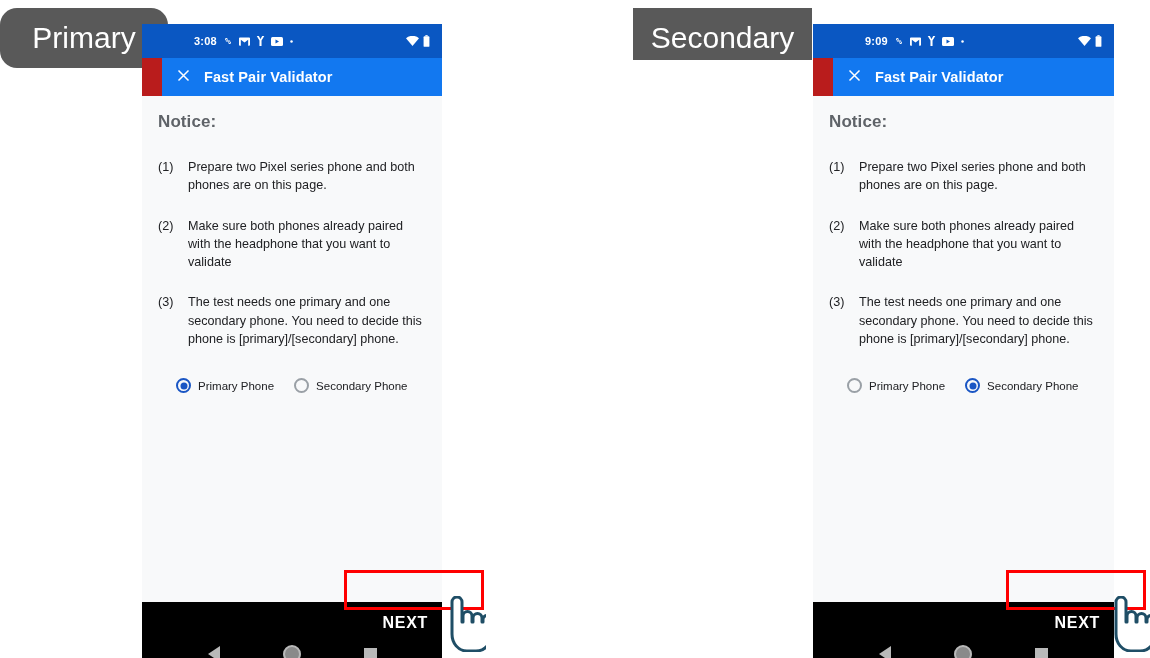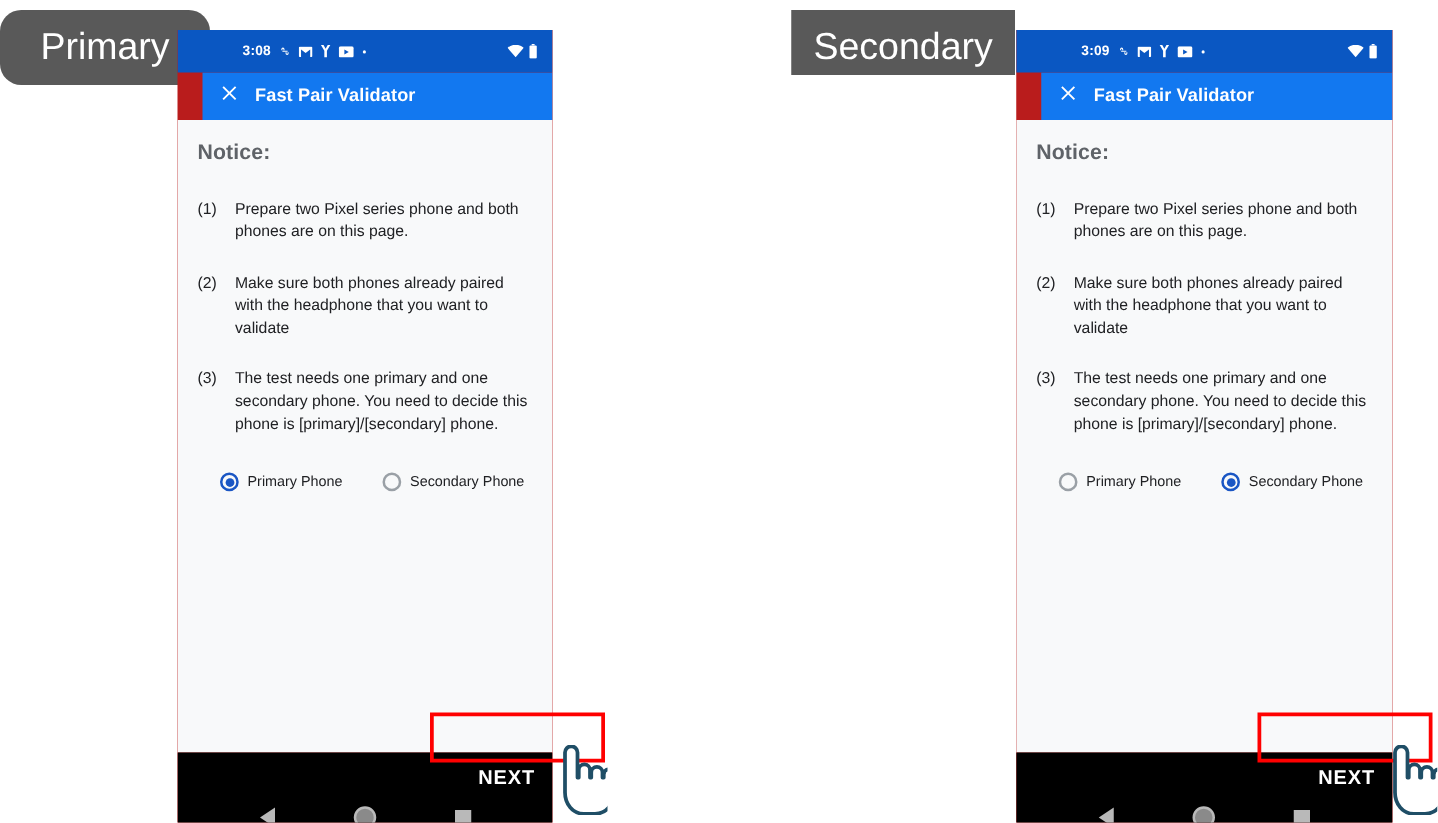--- a/index.html
+++ b/index.html
@@ -129,21 +129,21 @@
   .notice-text {
     flex: 1;
   }
 
   
   .radio-row {
     display: flex;
     align-items: flex-start;
     margin-top: 30px;
     padding-left: 18px;
-    gap: 32px;
+    gap: 20px;
   }
   .radio-opt {
     display: flex;
     align-items: center;
     gap: 7px;
     cursor: pointer;
   }
   .radio-mark {
     width: 15px;
     height: 15px;
@@ -340,21 +340,21 @@
       <span class="nav-home"></span>
       <span class="nav-recent"></span>
     </div>
   </div>
 </div>
 
 <div class="phone" id="phone-secondary">
 
   <div class="status-bar">
     <div class="status-left">
-      <span class="status-clock">3:09</span>
+      <span class="status-clock">9:09</span>
       <span class="status-icon">
         <svg width="10" height="10" viewBox="0 0 24 24" fill="#fff">
             <path d="M8 5a3 3 0 013 3v2H9V8a1 1 0 10-2 0v2H5V8a3 3 0 013-3zm8 14a3 3 0 01-3-3v-2h2v2a1 1 0 102 0v-2h2v2a3 3 0 01-3 3zM7 11h10v2H7z"></path>
           </svg>
       </span>
       <span class="status-icon">
         <svg width="11" height="9" viewBox="0 0 24 18" fill="#fff">
             <path d="M2 0h20a2 2 0 012 2v14a2 2 0 01-2 2h-2V5l-8 6-8-6v13H2a2 2 0 01-2-2V2a2 2 0 012-2z"></path>
           </svg>
       </span>

